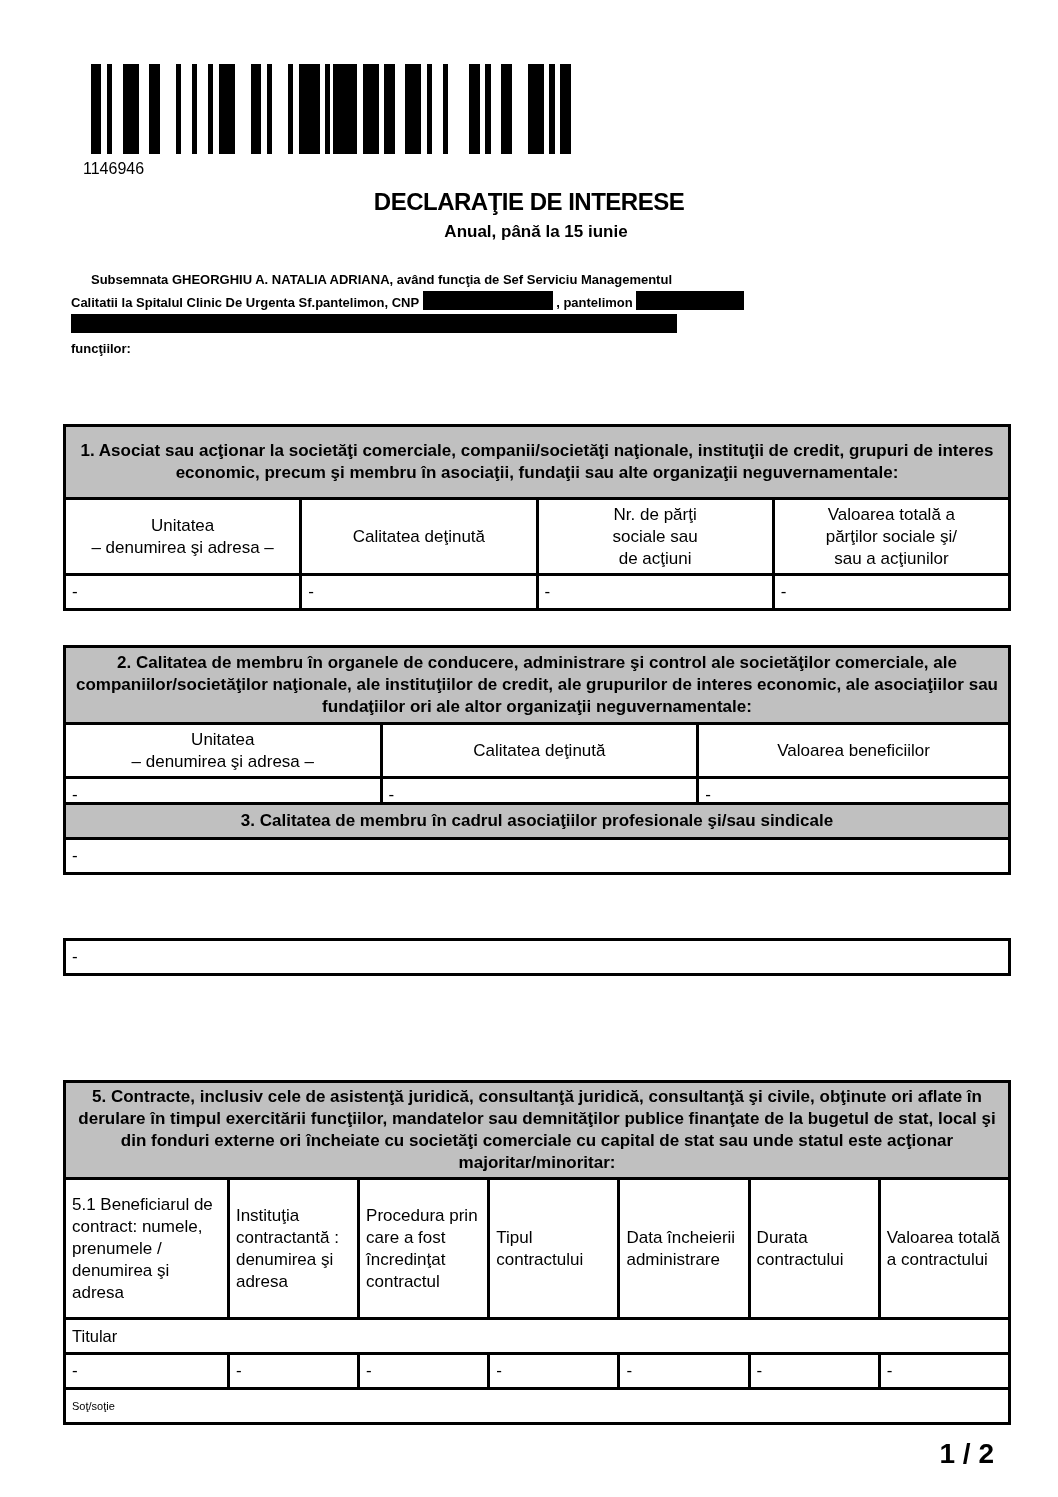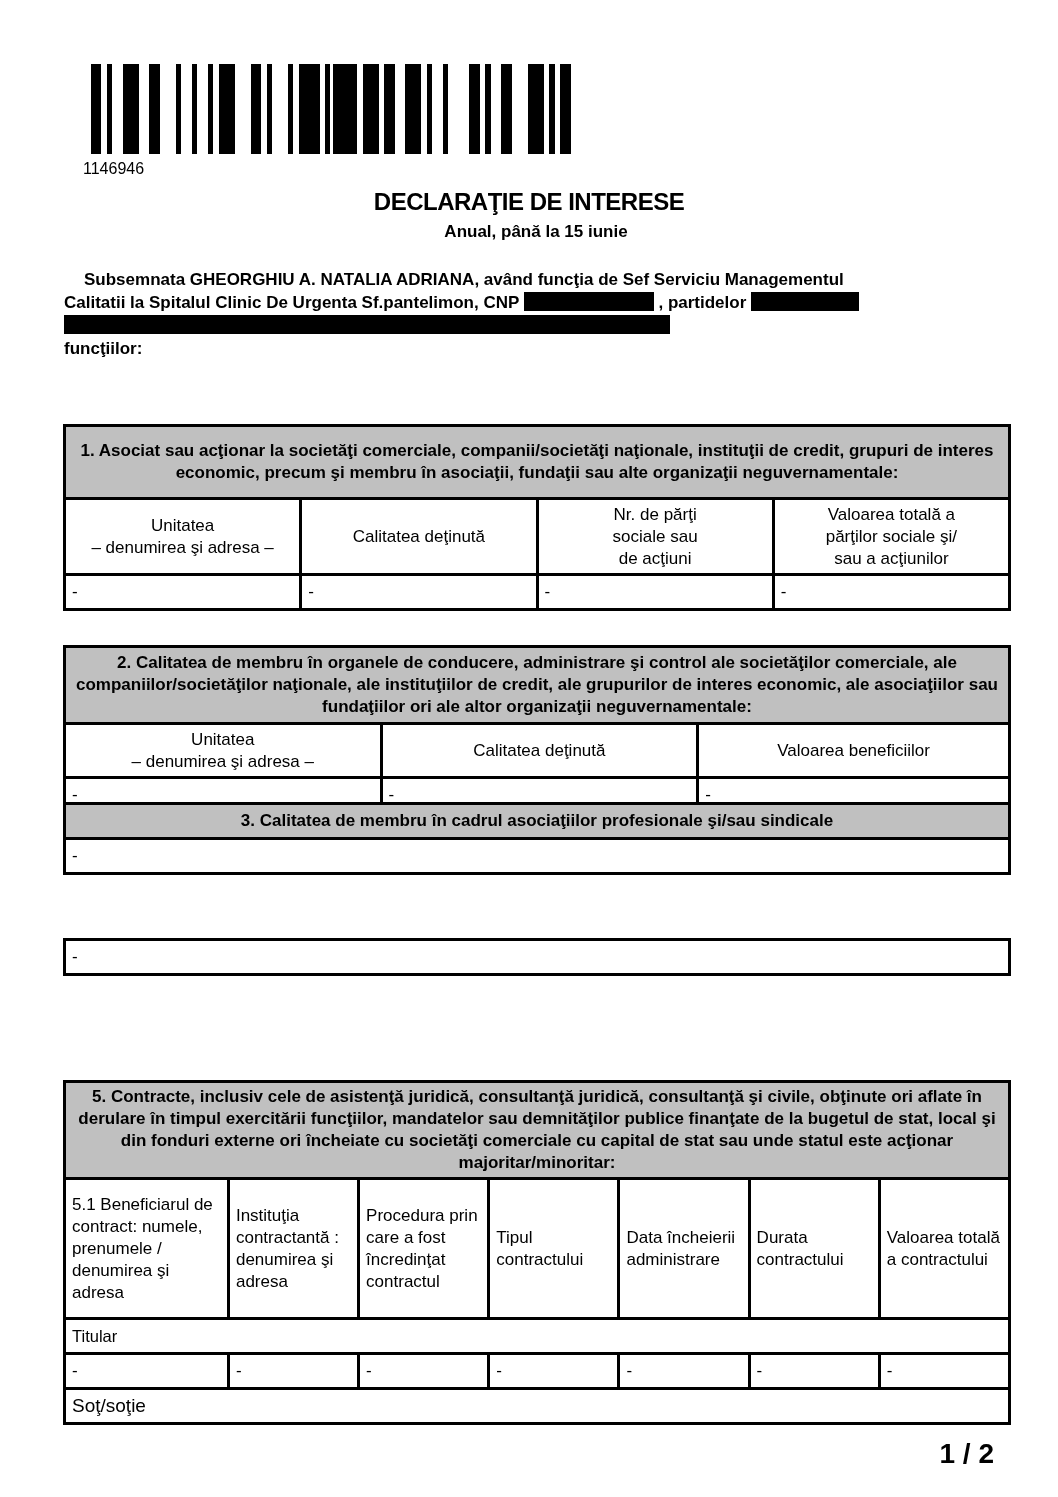--- a/index.html
+++ b/index.html
@@ -2,21 +2,21 @@
 <html><head>
 <meta charset="utf-8">
 <style>
   html, body { margin:0; padding:0; background:#fff; }
   body { width:1058px; height:1497px; position:relative; font-family:"DejaVu Sans", sans-serif; color:#000; overflow:hidden; }
   .barcode { position:absolute; left:85px; top:64px; width:510px; height:90px; }
   .barcode span { position:absolute; top:0; height:90px; background:#000; }
   .barcode-num { position:absolute; left:83px; top:160px; font-size:16px; font-family:"Liberation Sans", sans-serif; }
   .title { position:absolute; left:0; width:1058px; top:188px; text-align:center; font-size:24px; font-weight:bold; font-family:"Liberation Sans", sans-serif; letter-spacing:-0.5px; }
   .subtitle { position:absolute; left:0; width:1058px; top:222px; text-align:center; font-size:17px; font-weight:bold; font-family:"Liberation Sans", sans-serif; padding-left:14px; box-sizing:border-box;}
-  .intro { position:absolute; left:64px; width:900px; font-weight:bold; font-size:17px; line-height:23px; font-family:"Liberation Sans", sans-serif; }
+  .intro { position:absolute; left:71px; width:900px; font-weight:bold; font-size:13px; line-height:23px; font-family:"Liberation Sans", sans-serif; }
   .redact { display:inline-block; background:#000; height:19px; vertical-align:-3px; }
   table.sec { position:absolute; left:63px; width:948px; border-collapse:collapse; font-family:"Liberation Sans", sans-serif; }
   table.sec td { border:3px solid #000; padding:2px 6px; font-size:17px; vertical-align:middle; }
   td.head { background:#c0c0c0; font-weight:bold; text-align:center; line-height:22px; }
   td.colh { text-align:center; line-height:22px; font-size:16.5px; }
   td.val { height:28px; vertical-align:top; }
   td.colh5 { text-align:left; line-height:22px; font-size:16.5px; }
   .page-num { position:absolute; right:64px; top:1438px; font-size:28px; font-weight:bold; font-family:"Liberation Sans", sans-serif; }
 </style>
 </head>
@@ -49,21 +49,21 @@
     <span style="left: 464px; width: 6px;"></span>
     <span style="left: 475px; width: 11px;"></span>
   </div>
 <div class="barcode-num">1146946</div>
 
 <div class="title">DECLARAŢIE DE INTERESE</div>
 <div class="subtitle">Anual, până la 15 iunie</div>
 
 <div class="intro" style="top:268px;">
   <div style="padding-left:20px">Subsemnata GHEORGHIU A. NATALIA ADRIANA, având funcţia de Sef Serviciu Managementul</div>
-  <div><span>Calitatii la Spitalul Clinic De Urgenta Sf.pantelimon, CNP</span> <span class="redact" style="width:130px"></span> <span>, partidelor</span> <span class="redact" style="width:108px"></span></div>
+  <div><span>Calitatii la Spitalul Clinic De Urgenta Sf.pantelimon, CNP</span> <span class="redact" style="width:130px"></span> <span>, pantelimon</span> <span class="redact" style="width:108px"></span></div>
   <div><span class="redact" style="width:606px"></span></div>
   <div>funcţiilor:</div>
 </div>
 
 <table class="sec" style="top:424px;">
   <tbody>
       <tr>
         <td class="head" colspan="4" style="height:66px">1. Asociat sau acţionar la societăţi comerciale, companii/societăţi naţionale, instituţii de credit, grupuri de interes economic, precum şi membru în asociaţii, fundaţii sau alte organizaţii neguvernamentale:</td>
       </tr>
   <tr style="height:76px">
@@ -144,18 +144,18 @@
   <tr>
     <td class="val">-</td>
     <td class="val">-</td>
     <td class="val">-</td>
     <td class="val">-</td>
     <td class="val">-</td>
     <td class="val">-</td>
     <td class="val">-</td>
   </tr>
   <tr>
-        <td colspan="7" class="val" style="font-size:19px">Soţ/soţie</td>
+        <td colspan="7" class="val" style="font-size:11px">Soţ/soţie</td>
       </tr>
 </tbody>
   </table>
 
 <div class="page-num">1 / 2</div>
 
 </body></html>

